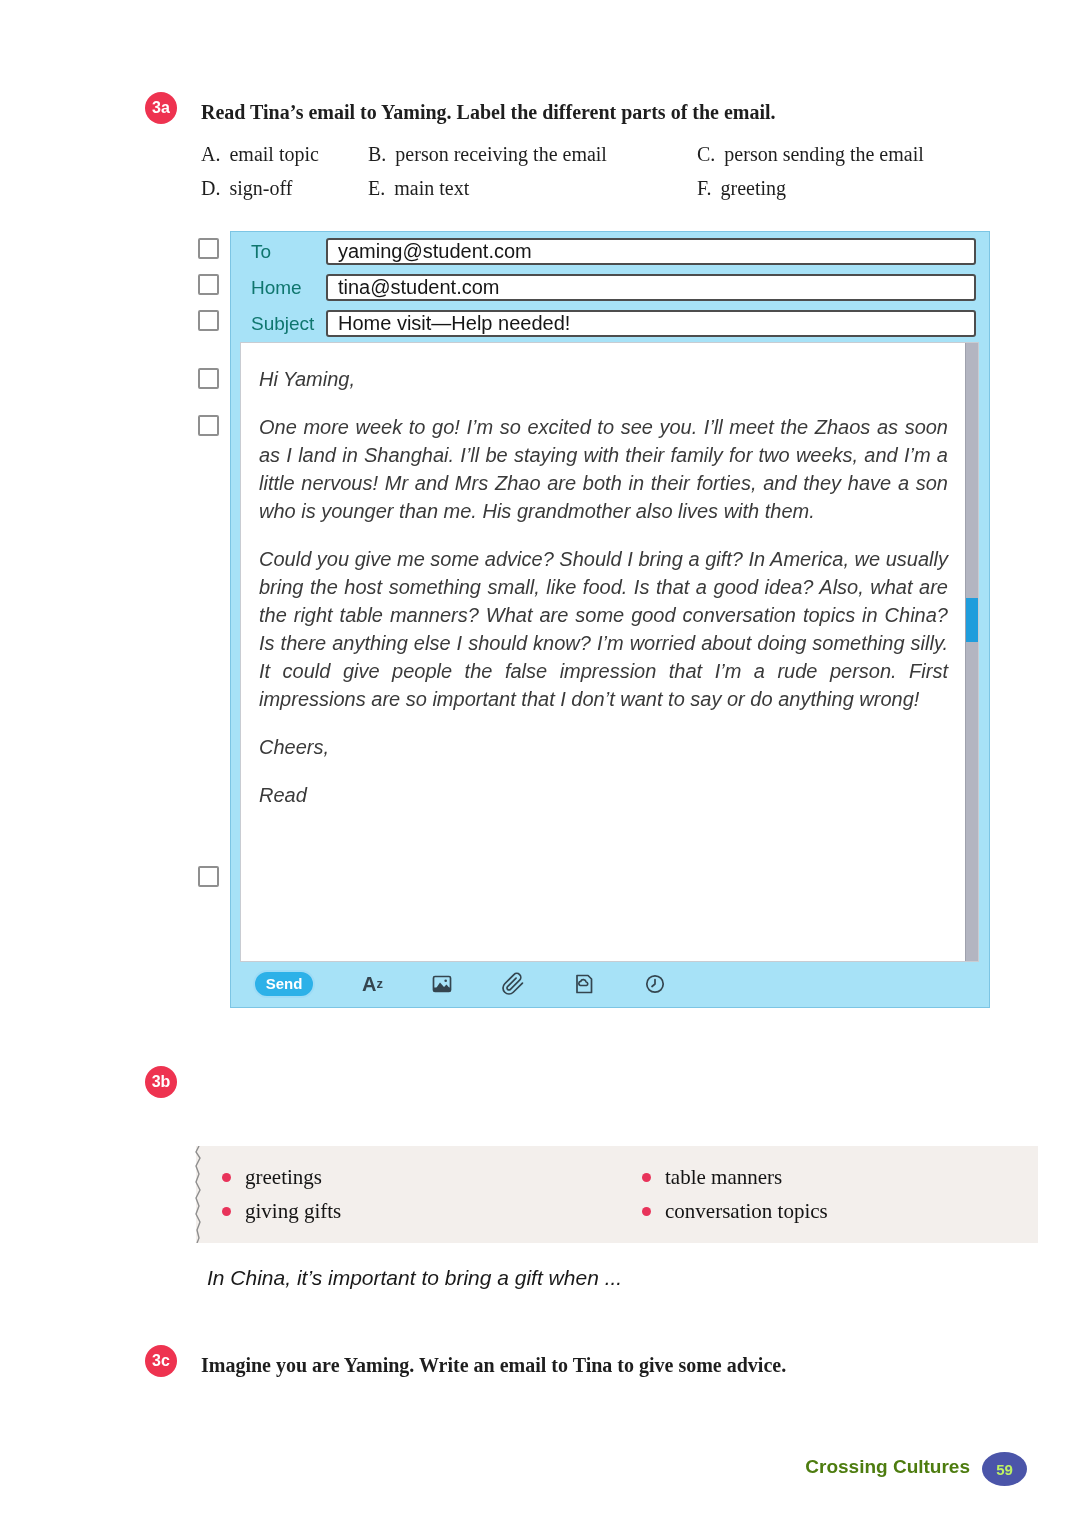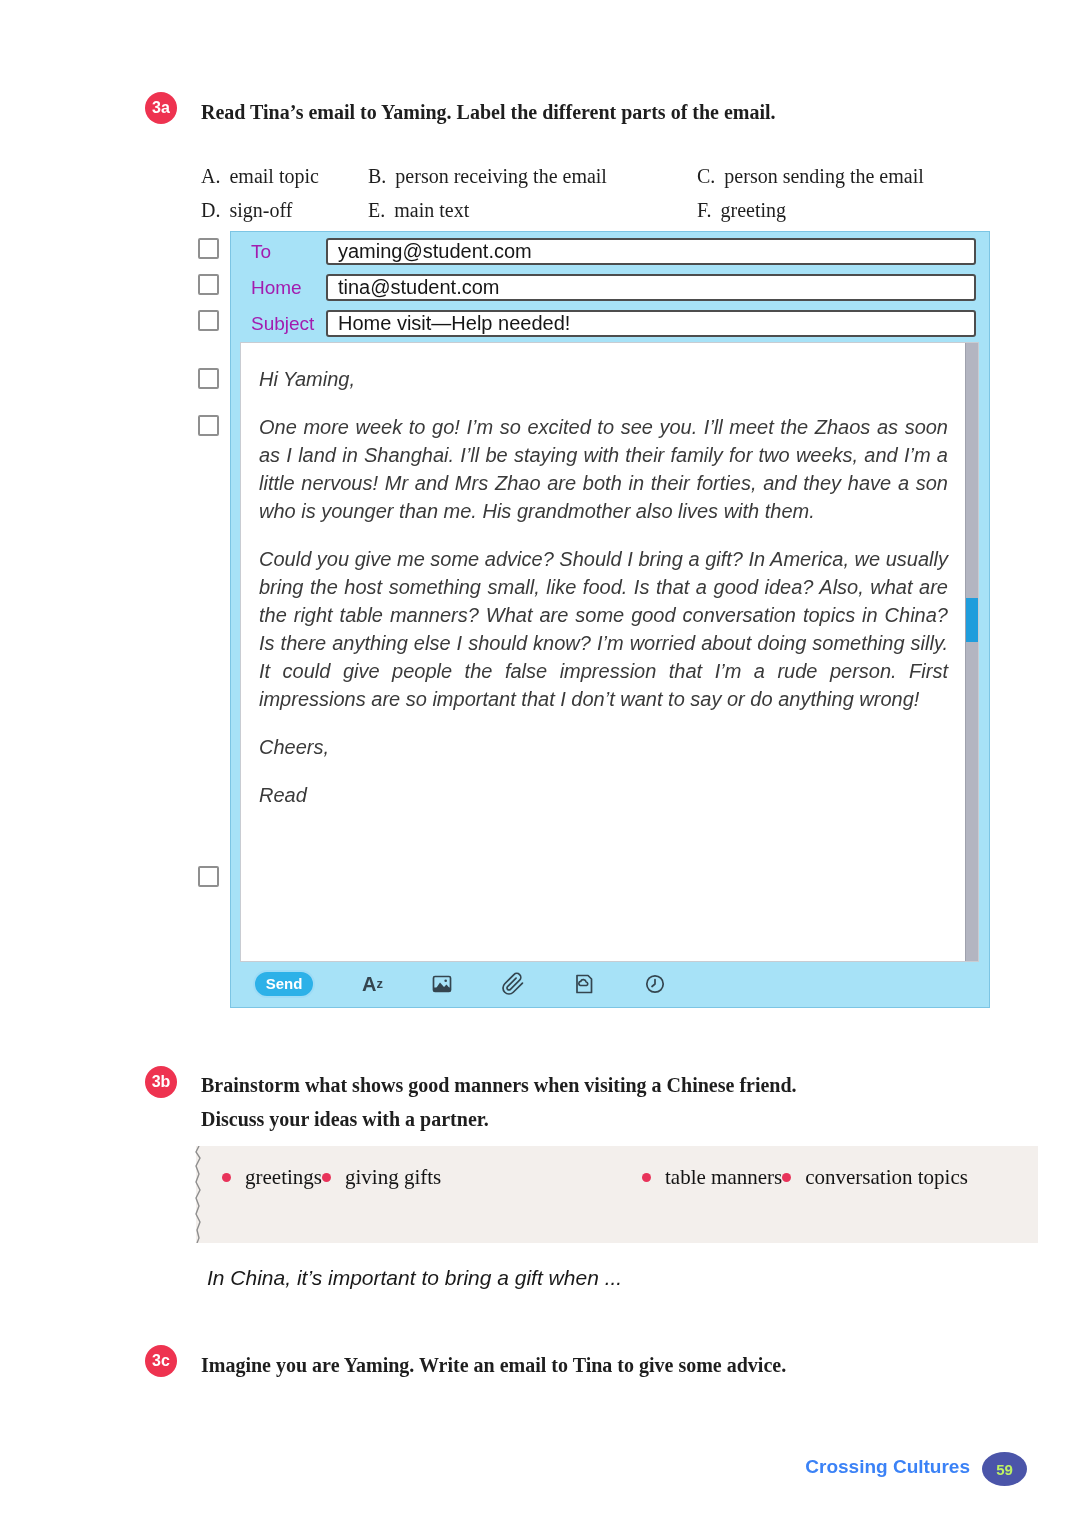--- a/index.html
+++ b/index.html
@@ -11,32 +11,32 @@
          color:#fff;font-family:"Liberation Sans",sans-serif;font-weight:bold;font-size:16px;
          display:flex;align-items:center;justify-content:center;}
 
   
   .instr{position:absolute;font-family:"Liberation Serif",serif;font-weight:bold;
          font-size:20px;line-height:34px;color:#1e1e1e;}
 
   
   .options{position:absolute;left:201px;top:141px;display:grid;
            grid-template-columns:167px 329px auto;row-gap:7px;
-           font-family:"Liberation Serif",serif;font-size:20px;line-height:27px;color:#1e1e1e;margin-top:22px;}
+           font-family:"Liberation Serif",serif;font-size:20px;line-height:27px;color:#1e1e1e;}
   .opt .opt-key{margin-right:9px;}
 
   
   .cb{position:absolute;left:198px;width:21px;height:21px;background:#fff;
       border:2px solid #8f8f8f;border-radius:2px;box-sizing:border-box;}
 
   
   .panel{position:absolute;left:230px;top:231px;width:760px;height:777px;
          background:#a7e2f7;border:1px solid #7cc5e4;box-sizing:border-box;}
   .field-row{position:absolute;left:0;width:100%;height:27px;}
-  .fld-label{position:absolute;left:20px;top:0;line-height:27px;font-size:19px;color:#a21caf;}
+  .fld-label{position:absolute;left:20px;top:0;line-height:27px;font-size:19px;color:#0f766e;}
   .fld-input{position:absolute;left:95px;top:0;width:650px;height:27px;box-sizing:border-box;
              border:2px solid #4d4d4d;border-radius:3px;background:#fff;
              font-family:"Liberation Sans",sans-serif;font-size:20px;color:#161616;
              padding:0 10px;outline:none;}
 
   .ebody{position:absolute;left:9px;top:110px;width:739px;height:620px;background:#fff;
          border:1px solid #c9ccd2;box-sizing:border-box;overflow:hidden;}
   .ebody-text{padding:22px 30px 0 14px;font-size:20px;line-height:28px;color:#3a3a3a;}
   .ebody-text p{margin:0 0 20px 4px;font-style:italic;}
   .just{text-align:justify;}
@@ -53,30 +53,30 @@
   .tb-icon{display:flex;align-items:center;justify-content:center;cursor:pointer;}
   .tb-icon svg{display:block;stroke:#34454f;fill:none;stroke-width:1.7;stroke-linecap:round;stroke-linejoin:round;}
   .font-ic{color:#34454f;font-weight:bold;font-size:20px;line-height:1;}
   .font-ic .sub{font-size:13px;vertical-align:-5px;}
 
   
   .idea-box{position:absolute;left:196px;top:1146px;width:842px;height:97px;
             background:linear-gradient(90deg,#f2edeb 0%,#f2edeb 38%,#fcfbfb 46%,#f7f4f2 55%,#f1eceа 62%,#f3efec 100%);
             background-color:#f3efec;}
   .torn{position:absolute;left:-2px;top:0;height:100%;}
-  .idea-col{position:absolute;top:14px;display:flex;}
+  .idea-col{position:absolute;top:14px;display:flex;flex-direction:column;}
   .idea{height:34px;display:flex;align-items:center;gap:14px;
         font-family:"Liberation Serif",serif;font-size:21px;color:#141414;}
   .dot{width:9px;height:9px;border-radius:50%;background:#e8335a;flex:0 0 auto;}
 
   .example{position:absolute;left:207px;top:1266px;font-style:italic;font-size:21px;color:#1a1a1a;}
 
   
   .footer-label{position:absolute;left:600px;top:1456px;width:370px;text-align:right;
-                font-weight:bold;font-size:19px;color:#3b82f6;}
+                font-weight:bold;font-size:19px;color:#4d7c0f;}
   .page-badge{position:absolute;left:982px;top:1452px;width:45px;height:34px;border-radius:50%;
               background:#4b55a9;color:#bef264;font-weight:bold;font-size:15px;
               display:flex;align-items:center;justify-content:center;}
 </style>
 </head>
 <body>
 
 <div class="page">
 
   <div class="badge" style="left:145px;top:92px;">3a</div>
@@ -154,24 +154,20 @@
       <div class="tb-icon">
         <svg width="24" height="24" viewBox="0 0 24 24">
             <circle cx="12" cy="12" r="8.2"></circle>
             <path d="M12 7.5 V12 L9 14.5"></path>
           </svg>
       </div>
     </div>
   </div>
 
   <div class="badge" style="left:145px;top:1066px;">3b</div>
-  <div class="instr" style="left:201px;top:1068px;width:780px;">
-    <div>Brainstorm what shows good manners when visiting a Chinese friend.</div>
-    <div>Discuss your ideas with a partner.</div>
-  </div>
 
   <div class="idea-box">
     <svg class="torn" width="8" height="97" viewBox="0 0 8 97">
         <path d="M5 0 L2 6 L6 12 L2 20 L5 28 L2 36 L6 44 L2 52 L5 60 L2 68 L6 76 L3 84 L5 92 L3 97" fill="none" stroke="#8e8e8e" stroke-width="1.4"></path>
       </svg>
     <div class="idea-col" style="left:26px;">
       <div class="idea">
           <span class="dot"></span>
           <span>greetings</span>
         </div>

